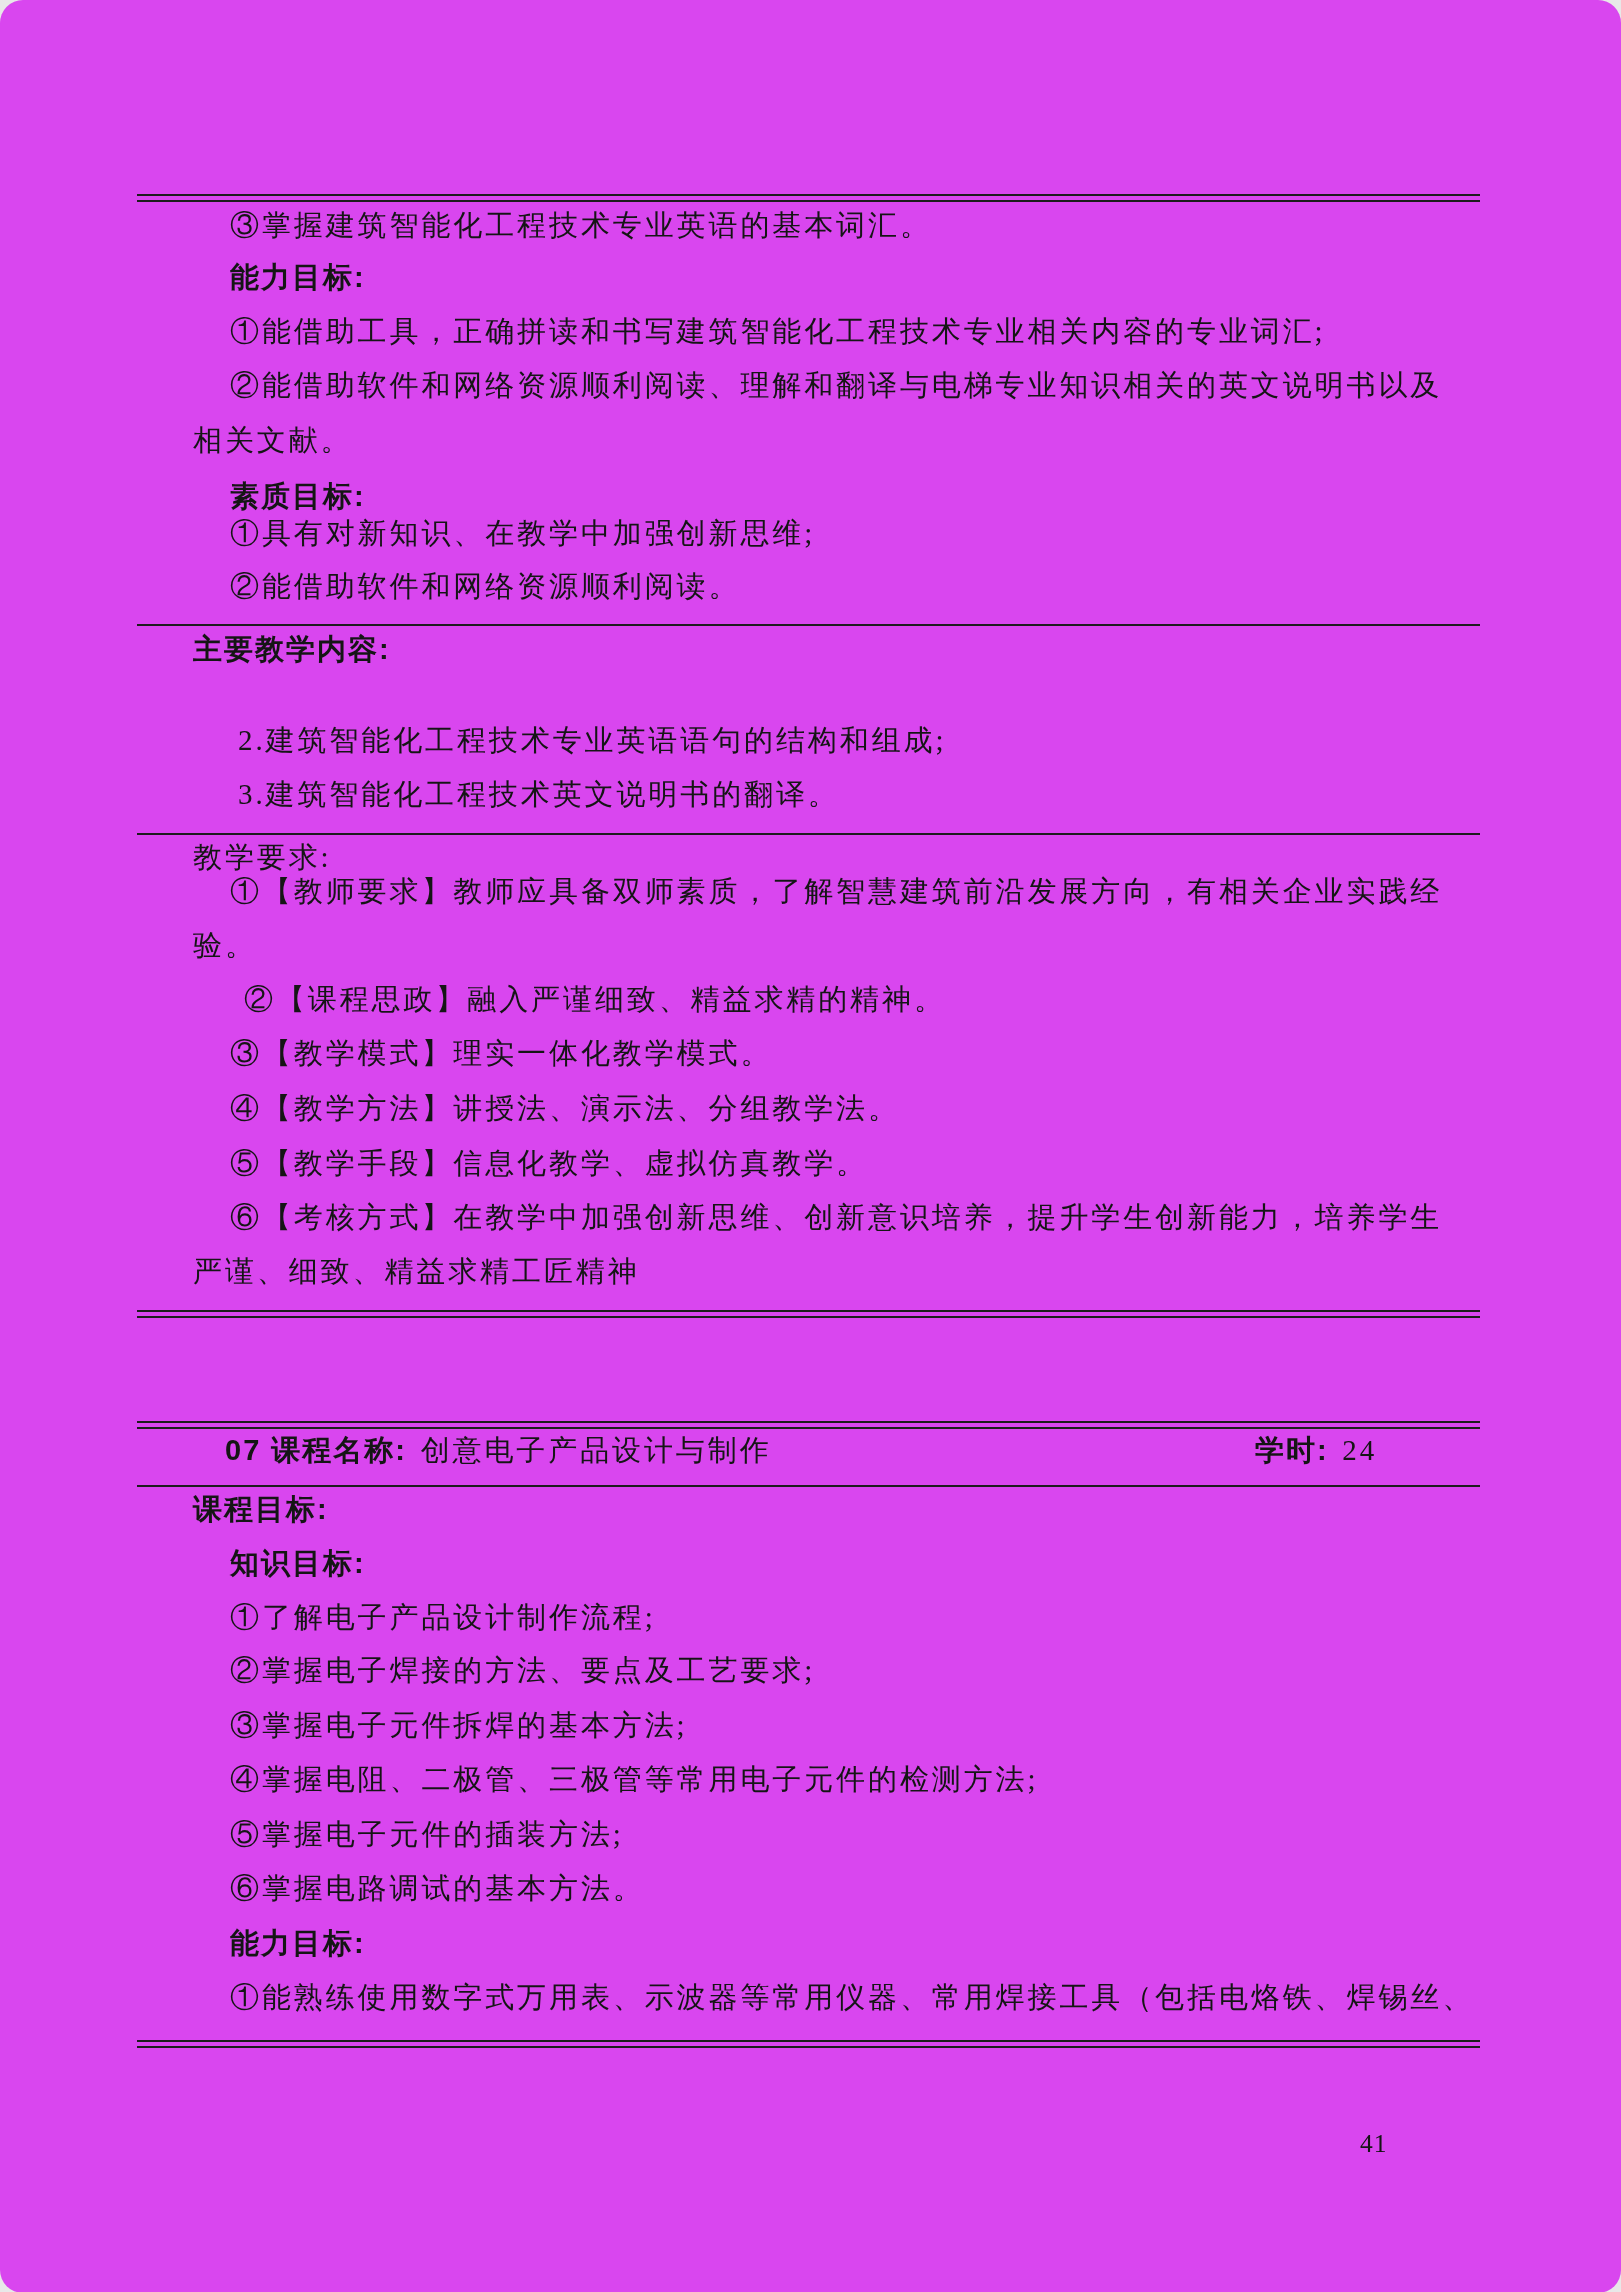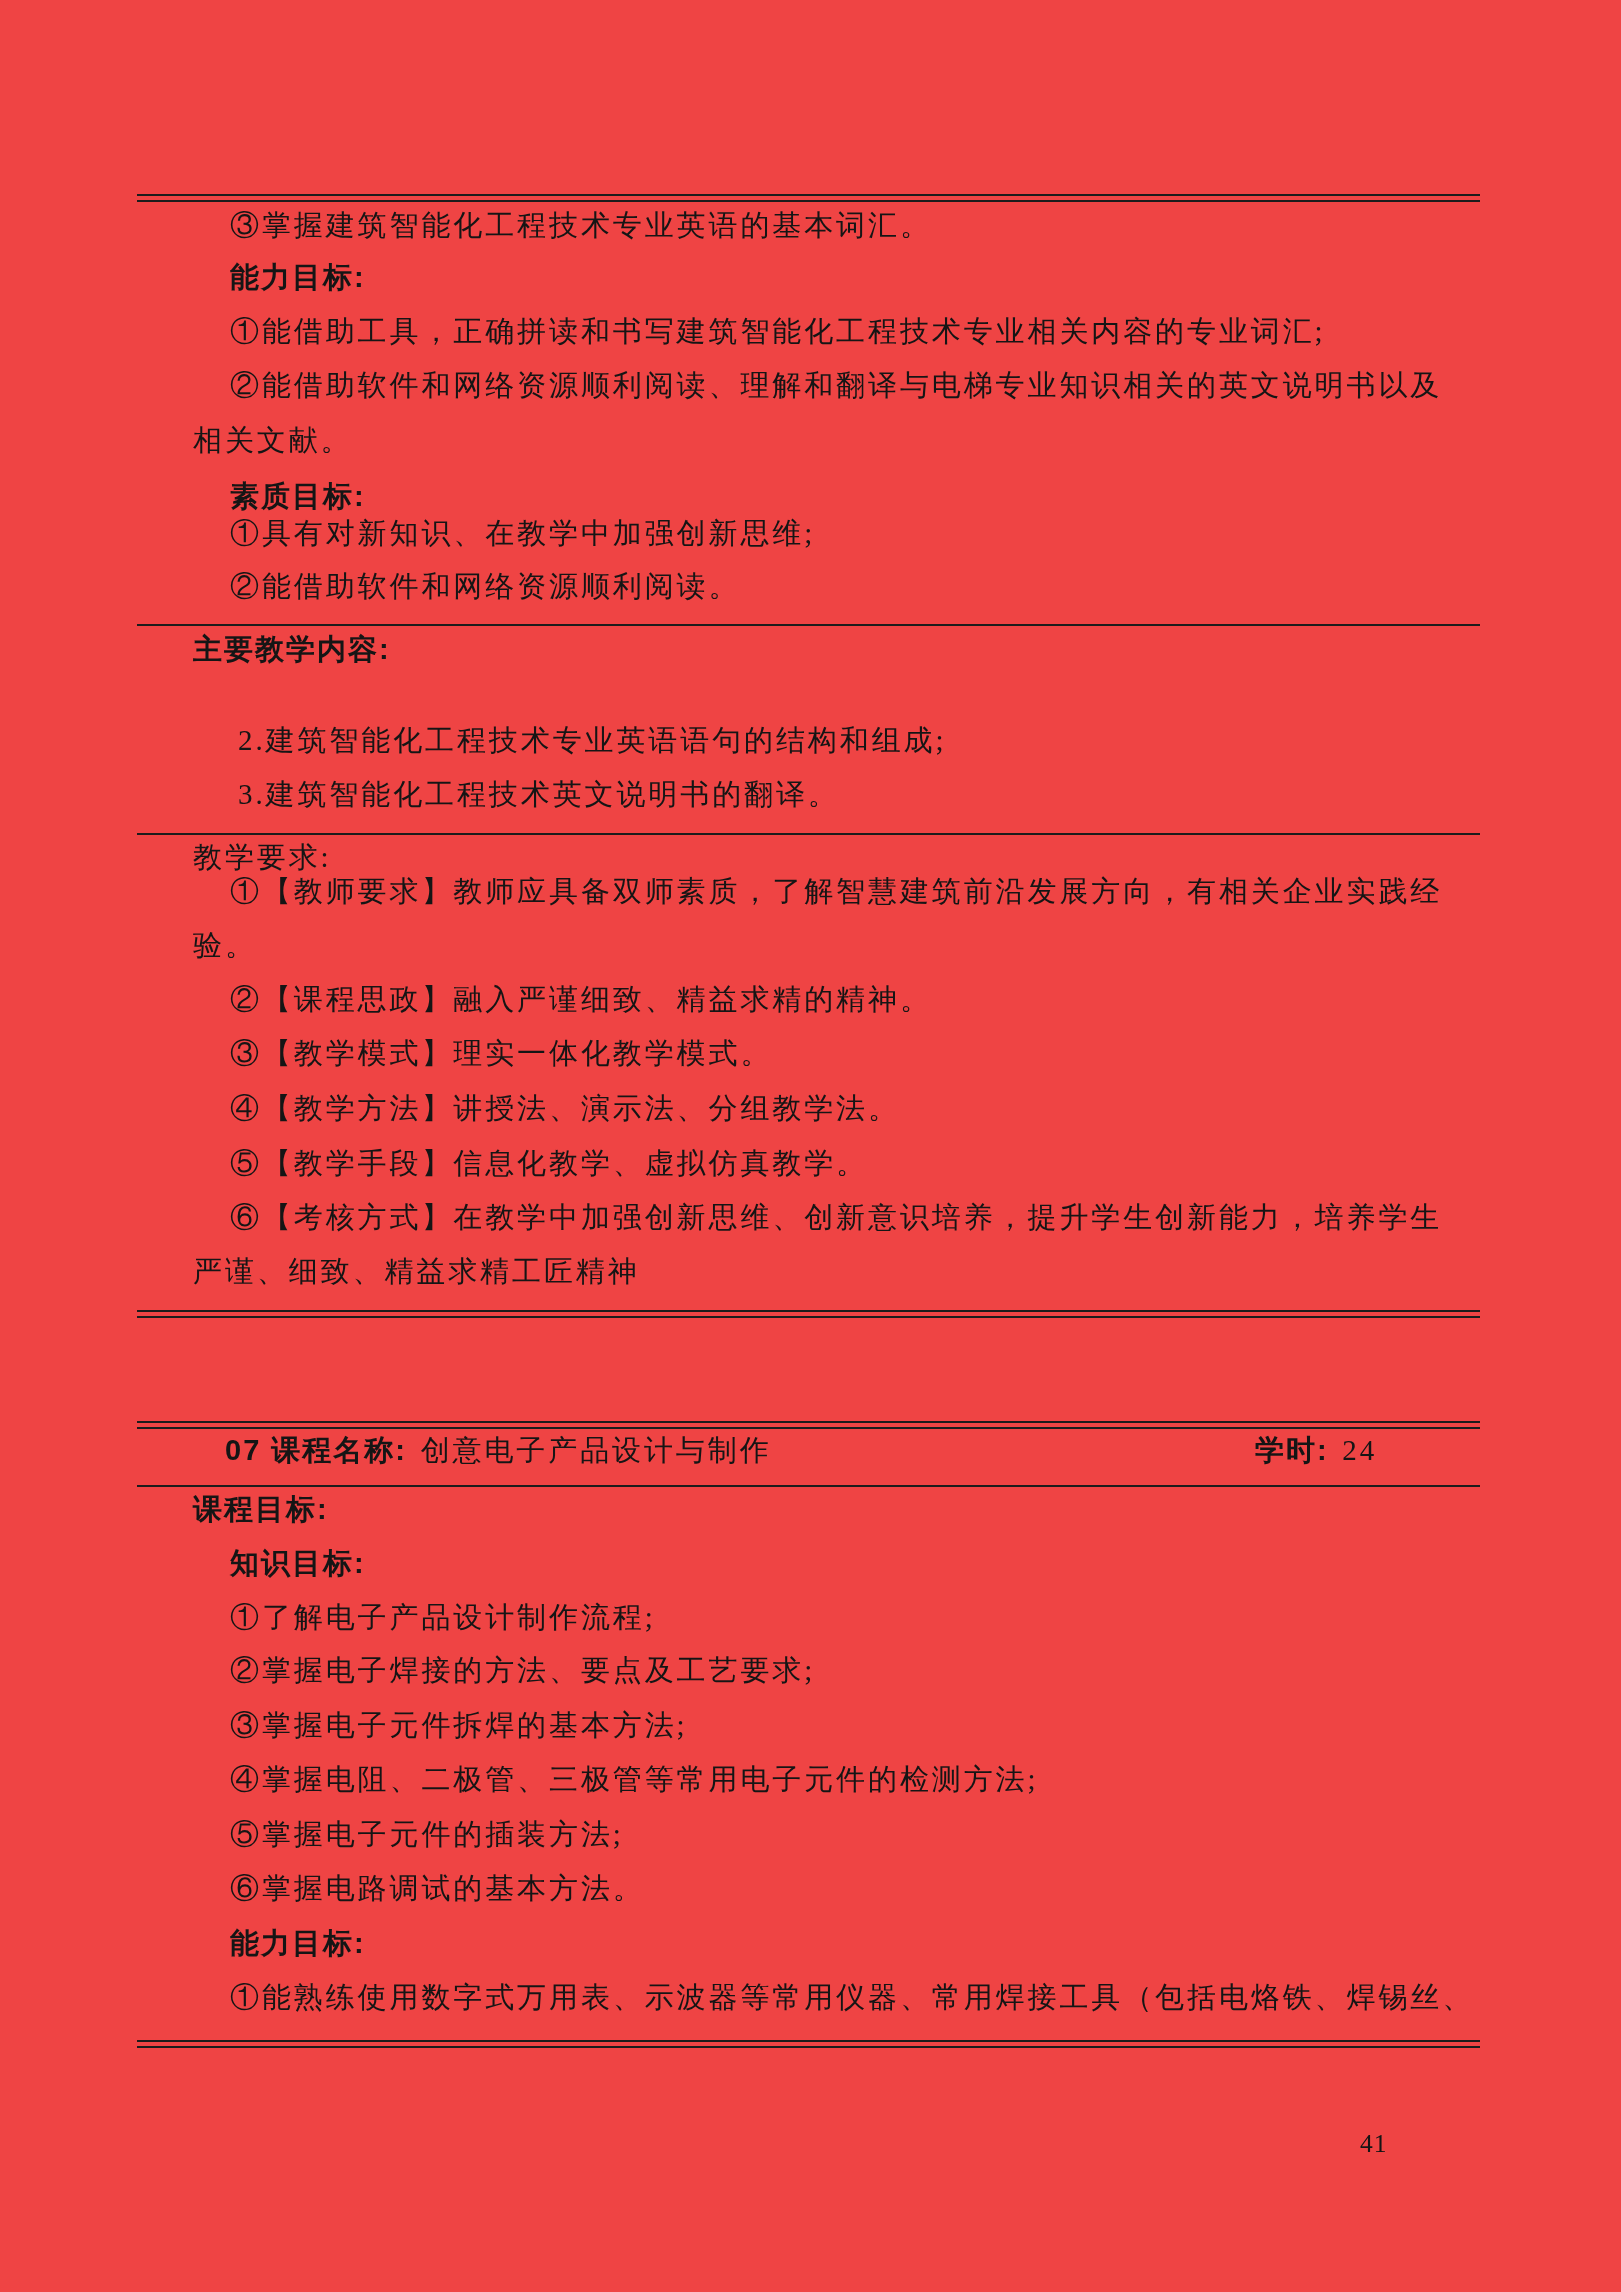--- a/index.html
+++ b/index.html
@@ -1,24 +1,25 @@
 <!DOCTYPE html>
 <html><head>
 <meta charset="utf-8">
 <style>
   html, body { margin: 0; padding: 0; background: #e8e8e8; }
   .page {
     position: relative;
     width: 1621px;
     height: 2293px;
     margin: 0 auto;
-    background: #ef4444;
+    background: #d946ef;
     color: #151515;
     font-family: "Liberation Serif", serif;
     overflow: hidden;
+    border-radius: 23px;
   }
   .ln {
     position: absolute;
     white-space: nowrap;
     font-size: 29px;
     line-height: 33px;
     letter-spacing: 2.9px;
   }
   .hd {
     font-family: "Liberation Sans", sans-serif;
@@ -69,21 +70,21 @@
 
   <div class="ln hd" style="top:633px;left:193px">主要教学内容:</div>
   <div class="ln" style="top:724px;left:238px">2.建筑智能化工程技术专业英语语句的结构和组成;</div>
   <div class="ln" style="top:778px;left:238px">3.建筑智能化工程技术英文说明书的翻译。</div>
 
   <div class="rule" style="top:833px"></div>
 
   <div class="ln" style="top:841px;left:193px">教学要求:</div>
   <div class="ln" style="top:875px;left:230px">①【教师要求】教师应具备双师素质，了解智慧建筑前沿发展方向，有相关企业实践经</div>
   <div class="ln" style="top:929px;left:193px">验。</div>
-  <div class="ln" style="top:983px;left:230px">②【课程思政】融入严谨细致、精益求精的精神。</div>
+  <div class="ln" style="top:983px;left:244px">②【课程思政】融入严谨细致、精益求精的精神。</div>
   <div class="ln" style="top:1037px;left:230px">③【教学模式】理实一体化教学模式。</div>
   <div class="ln" style="top:1092px;left:230px">④【教学方法】讲授法、演示法、分组教学法。</div>
   <div class="ln" style="top:1147px;left:230px">⑤【教学手段】信息化教学、虚拟仿真教学。</div>
   <div class="ln" style="top:1201px;left:230px">⑥【考核方式】在教学中加强创新思维、创新意识培养，提升学生创新能力，培养学生</div>
   <div class="ln" style="top:1255px;left:193px">严谨、细致、精益求精工匠精神</div>
 
   <div class="rule-double" style="top:1310px"></div>
 
   <div class="rule-double" style="top:1421px"></div>
 

